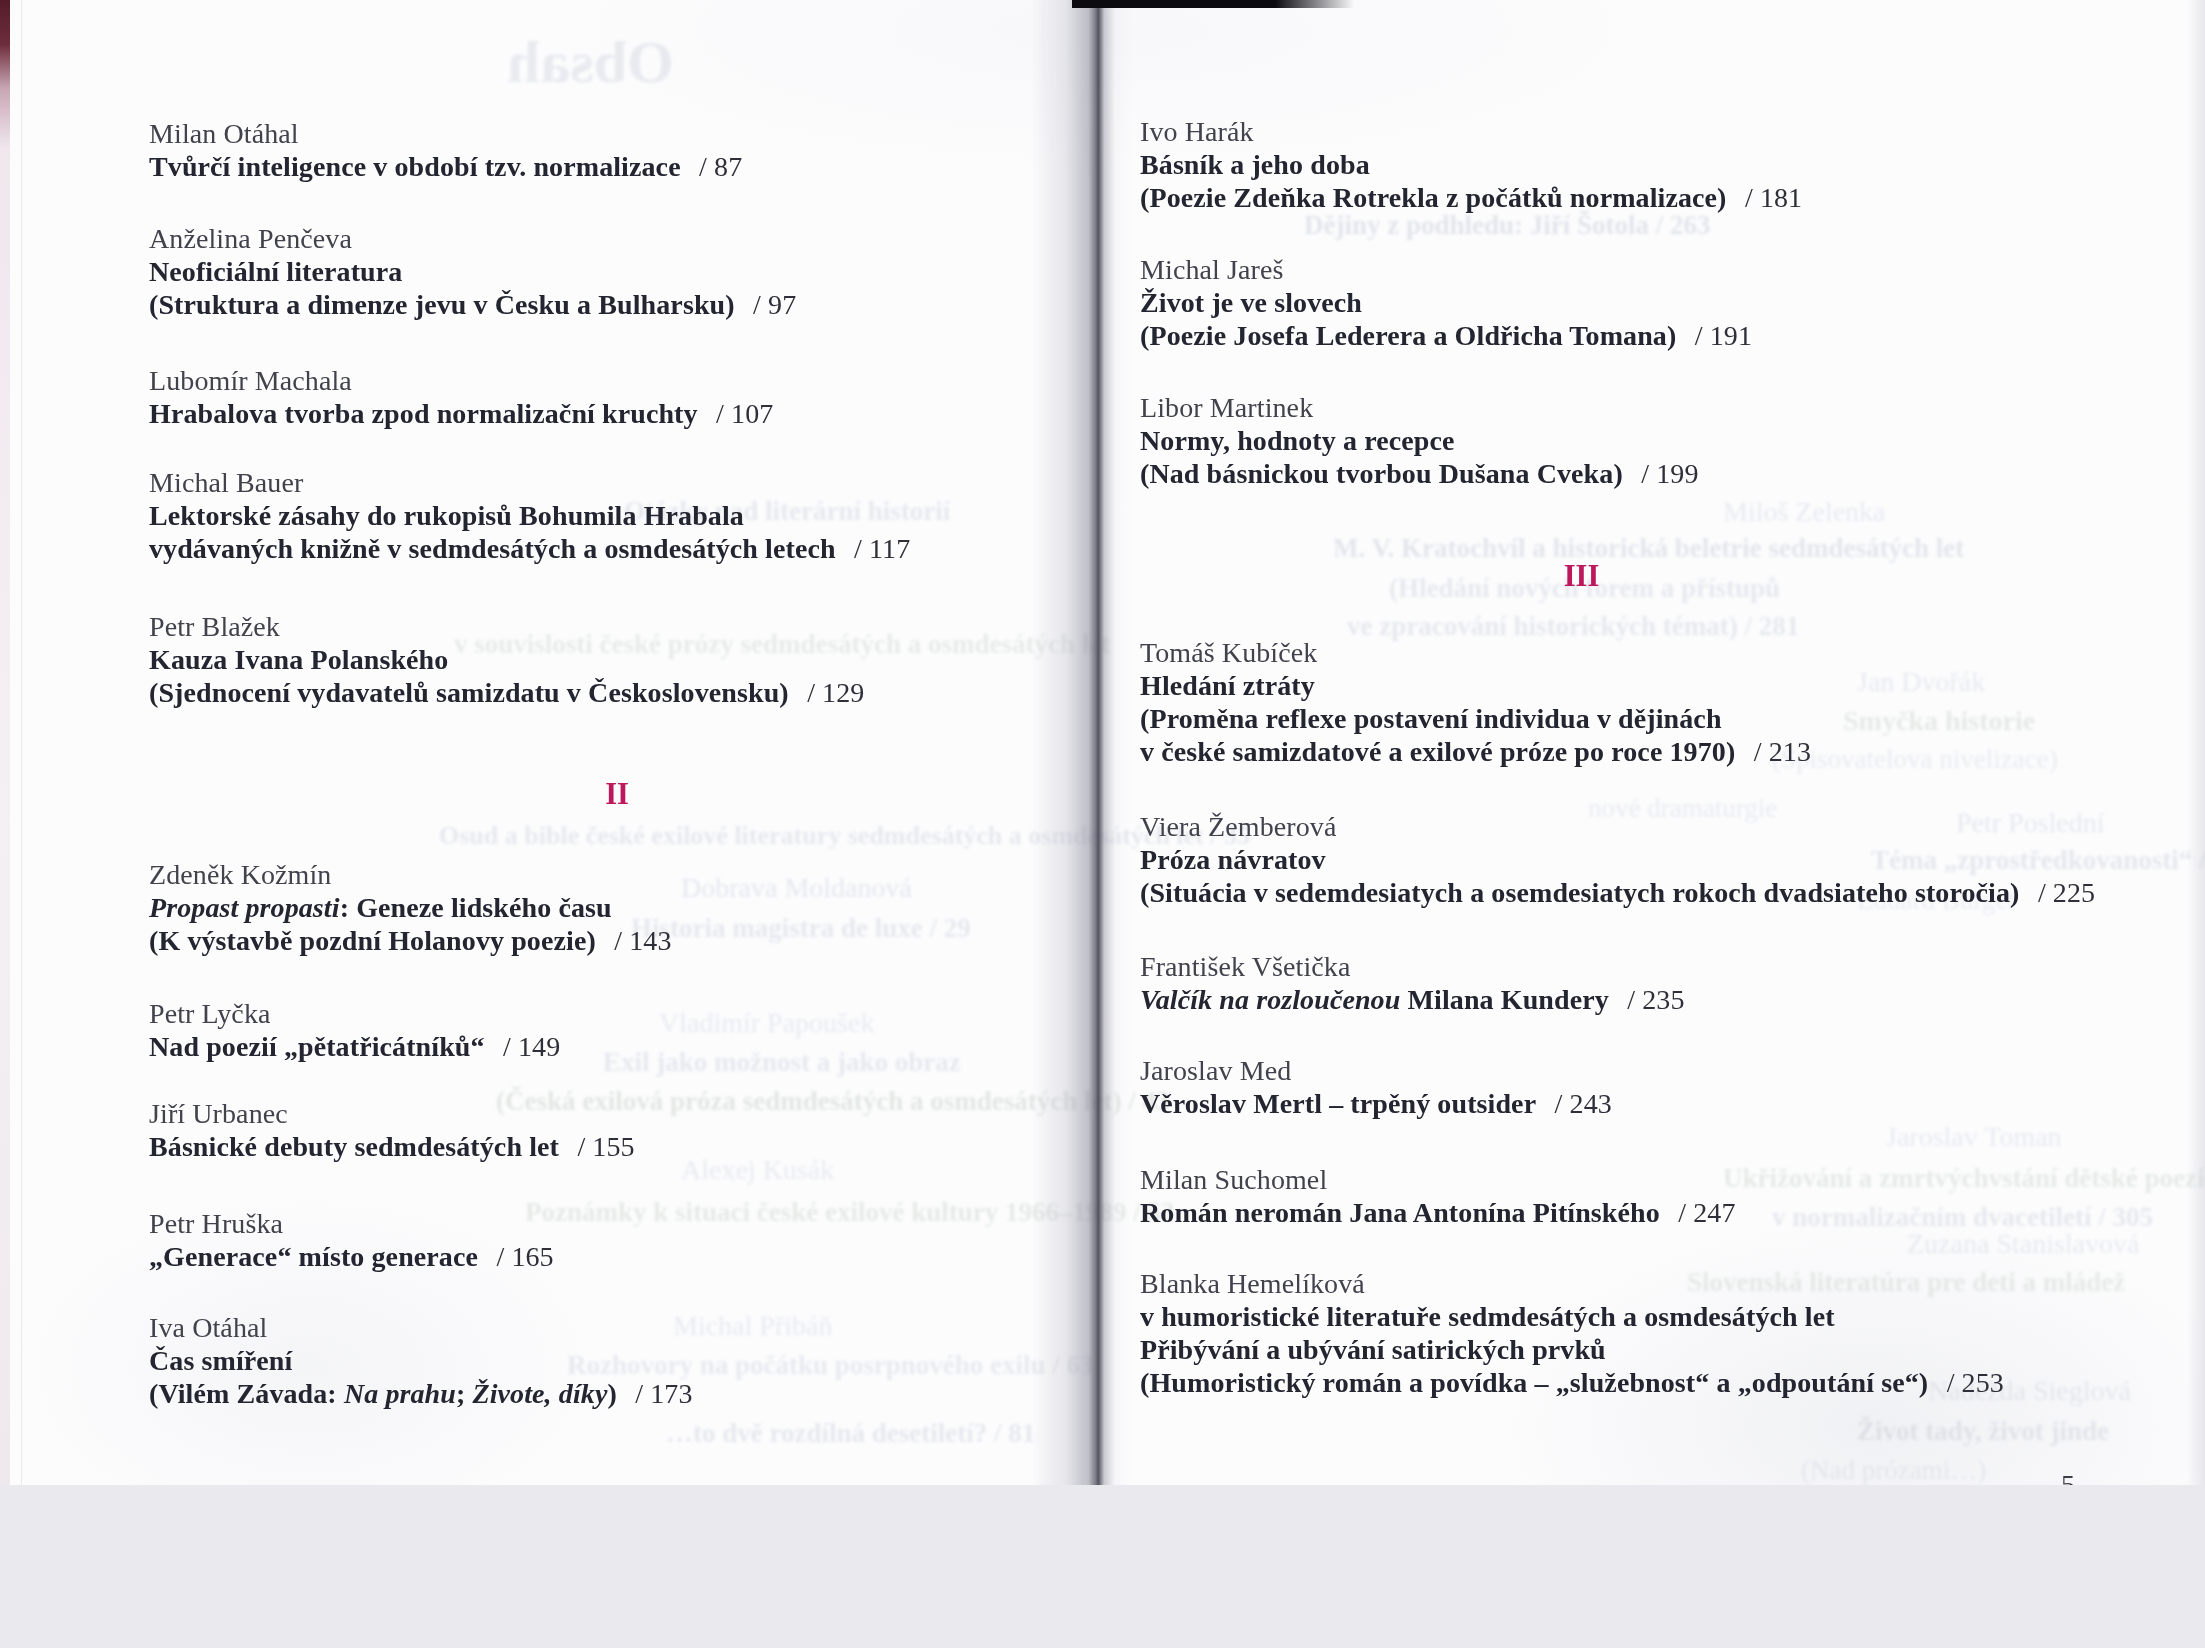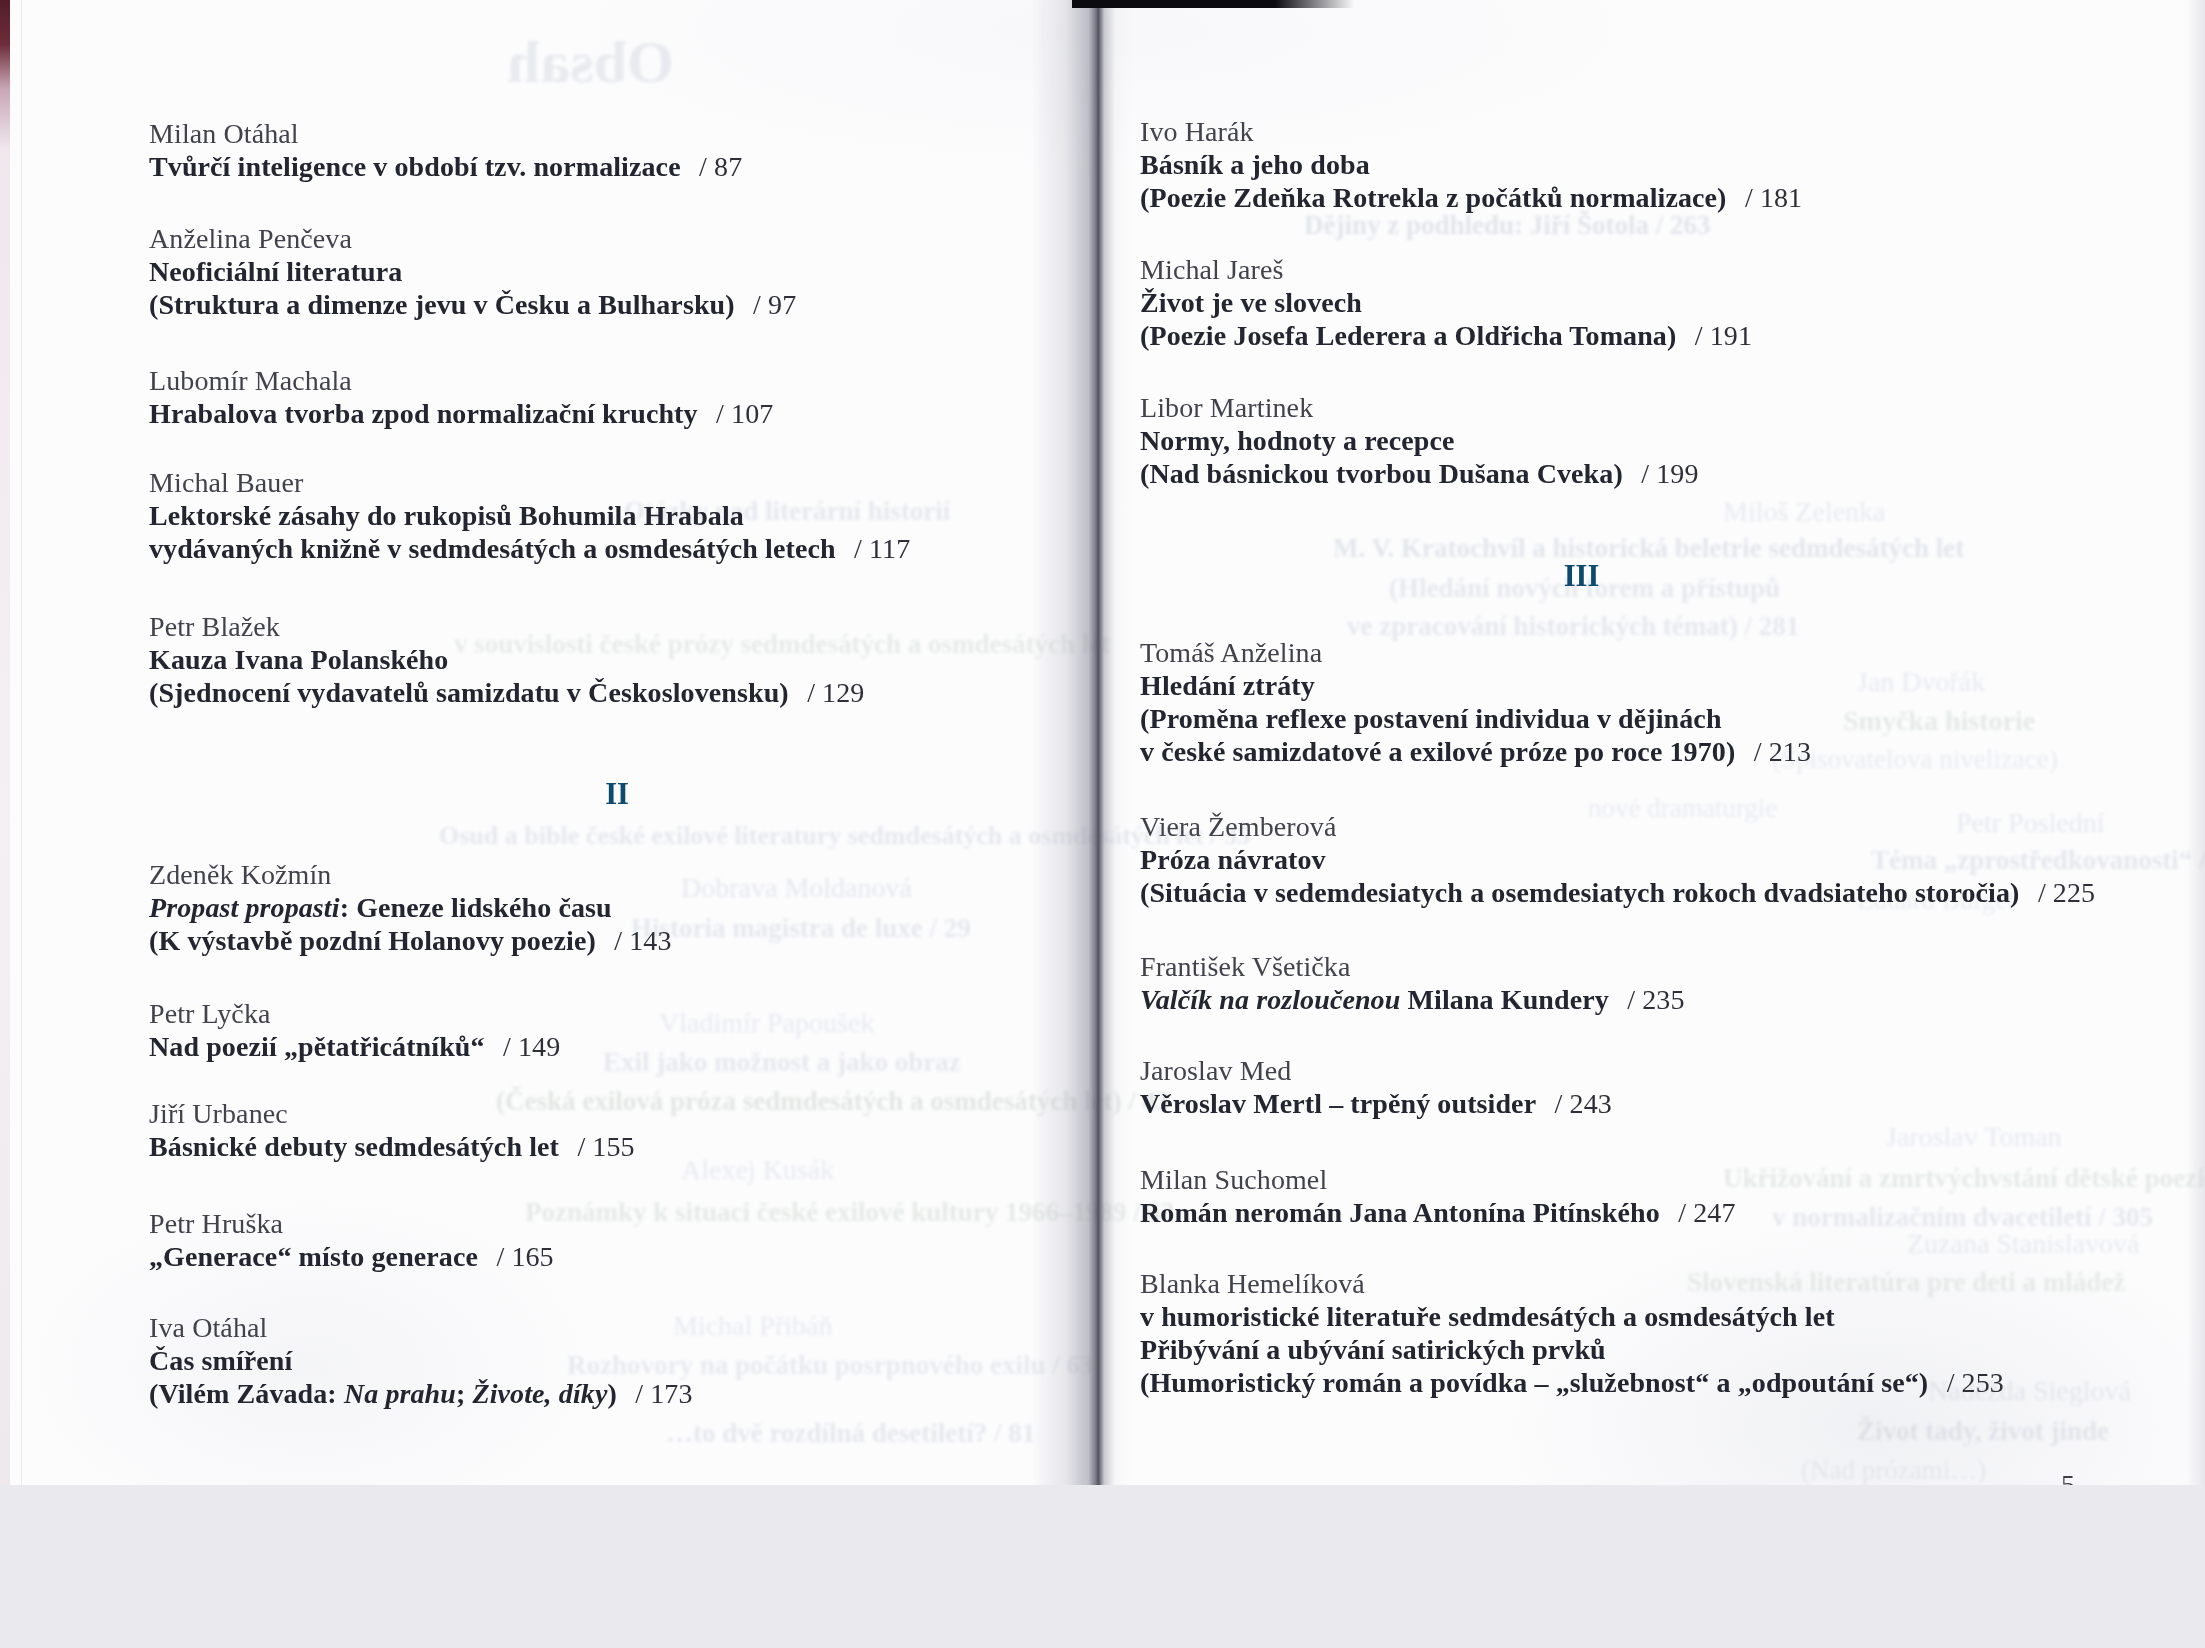--- a/index.html
+++ b/index.html
@@ -36,21 +36,21 @@
     background:linear-gradient(90deg,#0b0b10 0%,#0b0b10 72%,rgba(11,11,16,0) 100%);}
 
   
   .text-layer{position:absolute;inset:0;filter:blur(0.2px);}
   .entry{position:absolute;white-space:nowrap;}
   .author{font-size:28px;line-height:33px;font-weight:400;color:#41424b;letter-spacing:0.1px;}
   .line{font-size:28px;line-height:33px;color:#232530;letter-spacing:0.1px;}
   .seg-b{font-weight:700;}
   .seg-bi{font-weight:700;font-style:italic;text-align:right;}
   .pageref{font-weight:400;color:#2e2f38;margin-left:18.4px;}
-  .section-head{position:absolute;text-align:center;font-weight:700;font-size:30.5px;line-height:34px;color:#0c4a6e;}
+  .section-head{position:absolute;text-align:center;font-weight:700;font-size:30.5px;line-height:34px;color:#be185d;}
   .page-number{position:absolute;font-size:28px;color:#3c3d45;}
 
   
   .ghost-layer{position:absolute;inset:0;pointer-events:none;}
   .ghost{position:absolute;white-space:nowrap;filter:blur(1.6px);}
   .ghost.bold{font-weight:700;}
   .ghost.mirror{transform:scaleX(-1);}
   .g-blue{color:#5f7091;}
   .g-green{color:#6f8a6f;}
 </style>
@@ -158,21 +158,21 @@
           <div class="line"><span class="seg-b">Život je ve slovech</span></div>
           <div class="line"><span class="seg-b">(Poezie Josefa Lederera a Oldřicha Tomana)</span><span class="pageref">/ 191</span></div>
         </div>
         <div class="entry" style="top: 391px; left: 1140px;">
           <div class="author">Libor Martinek</div>
           <div class="line"><span class="seg-b">Normy, hodnoty a recepce</span></div>
           <div class="line"><span class="seg-b">(Nad básnickou tvorbou Dušana Cveka)</span><span class="pageref">/ 199</span></div>
         </div>
         <div class="section-head" style="top: 559px; left: 1140px; width: 883px;">III</div>
         <div class="entry" style="top: 636px; left: 1140px;">
-          <div class="author">Tomáš Anželina</div>
+          <div class="author">Tomáš Kubíček</div>
           <div class="line"><span class="seg-b">Hledání ztráty</span></div>
           <div class="line"><span class="seg-b">(Proměna reflexe postavení individua v dějinách</span></div>
           <div class="line"><span class="seg-b">v české samizdatové a exilové próze po roce 1970)</span><span class="pageref">/ 213</span></div>
         </div>
         <div class="entry" style="top: 810px; left: 1140px;">
           <div class="author">Viera Žemberová</div>
           <div class="line"><span class="seg-b">Próza návratov</span></div>
           <div class="line"><span class="seg-b">(Situácia v sedemdesiatych a osemdesiatych rokoch dvadsiateho storočia)</span><span class="pageref">/ 225</span></div>
         </div>
         <div class="entry" style="top: 950px; left: 1140px;">

